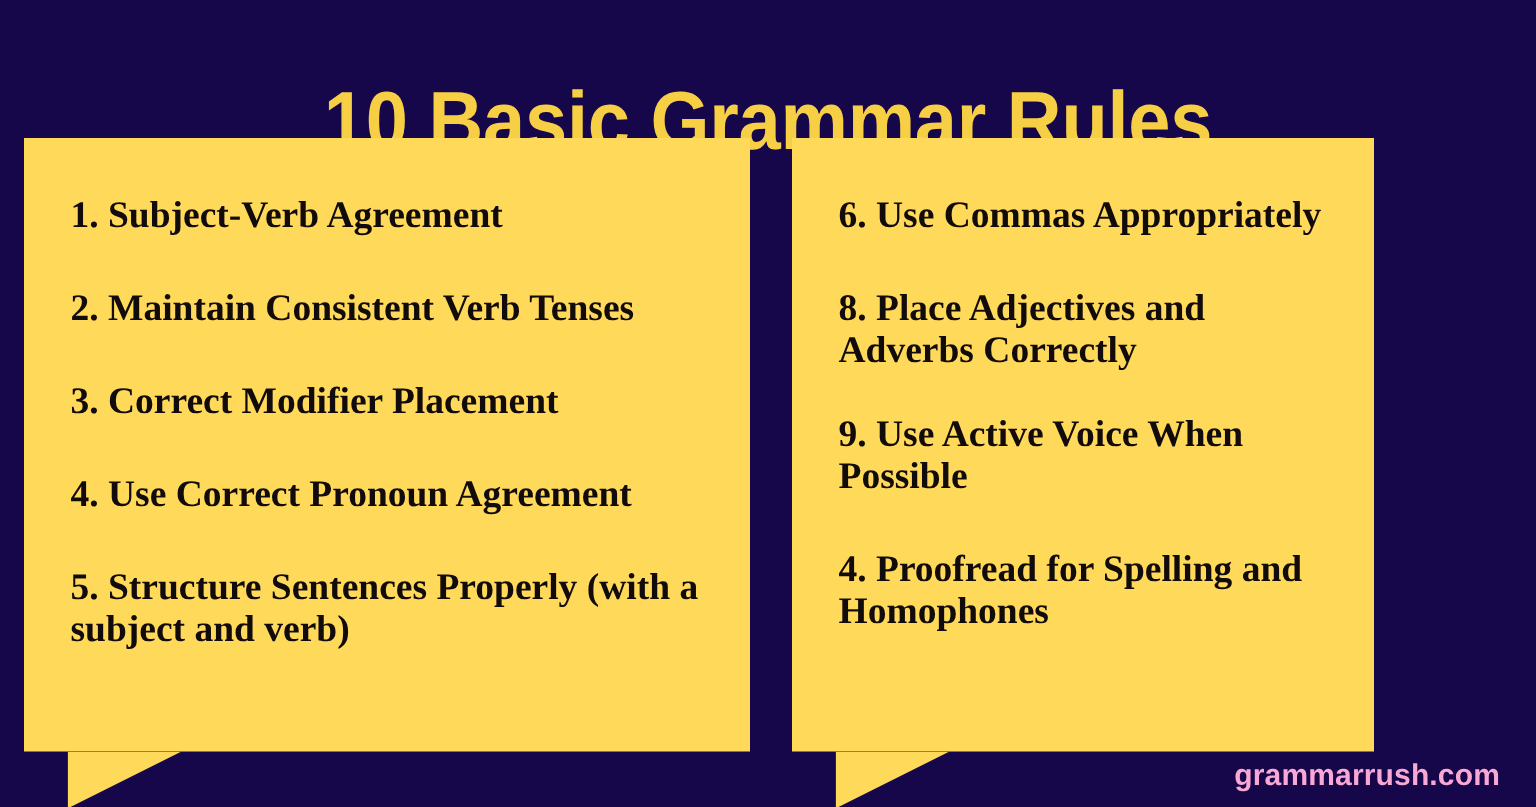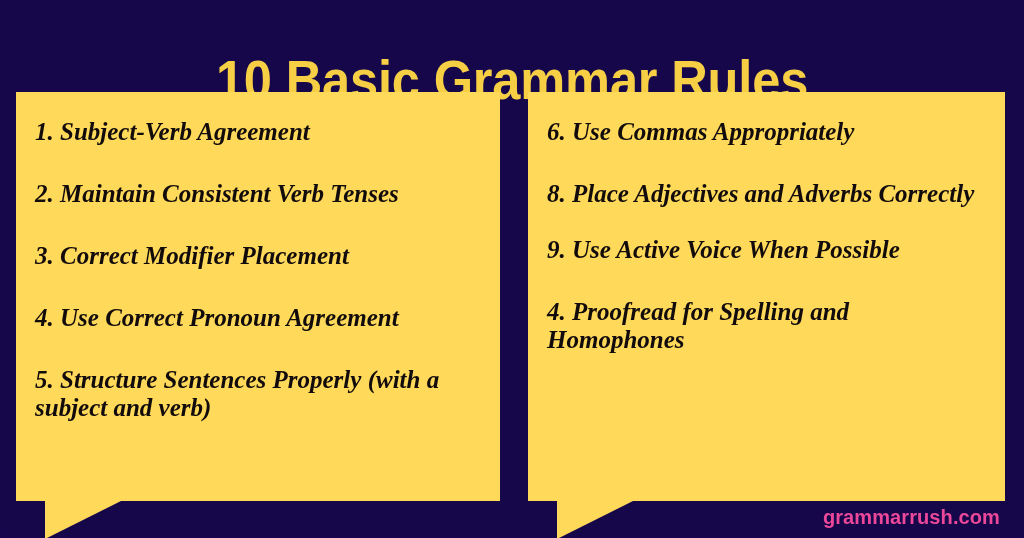--- a/index.html
+++ b/index.html
@@ -43,44 +43,43 @@
 
   
   .panel {
     position: absolute;
     top: 92px;
     height: 409px;
     background: #ffd95a;
     box-sizing: border-box;
   }
   .panel.left  { left: 16px;  width: 484px; }
-  .panel.right { left: 528px; width: 477px; }
+  .panel.right { left: 528px; width: 388px; }
 
   
   .panel .tail {
     position: absolute;
     top: 100%;
     left: 29px;
     width: 76px;
     height: 38px;
     background: #ffd95a;
     clip-path: polygon(0 0, 100% 0, 0 100%);
     -webkit-clip-path: polygon(0 0, 100% 0, 0 100%);
   }
 
   
   .rule-list {
     position: absolute;
     left: 15px;
     right: 12px;
     top: 22px;
-    margin: 4px;
+    margin: 16px;
     padding: 0;
     list-style: none;
-    font-style: italic;
   }
   .rule {
     color: #120b0b;
     font-family: "Liberation Serif", serif;
     font-weight: bold;
     font-size: 25px;
     line-height: 28px;
     margin: 0 0 34px 0;
   }
   .rule.two-line {
@@ -88,21 +87,21 @@
   }
   .rule:last-child {
     margin-bottom: 0;
   }
 
   
   .watermark {
     position: absolute;
     right: 24px;
     bottom: 10px;
-    color: #ec4899;
+    color: #f9a8d4;
     font-family: "Liberation Sans Narrow", "Liberation Sans", sans-serif;
     font-weight: bold;
     font-size: 20px;
     line-height: 22px;
     letter-spacing: 0.1px;
     white-space: nowrap;
   }
 </style>
 </head>
 <body>

